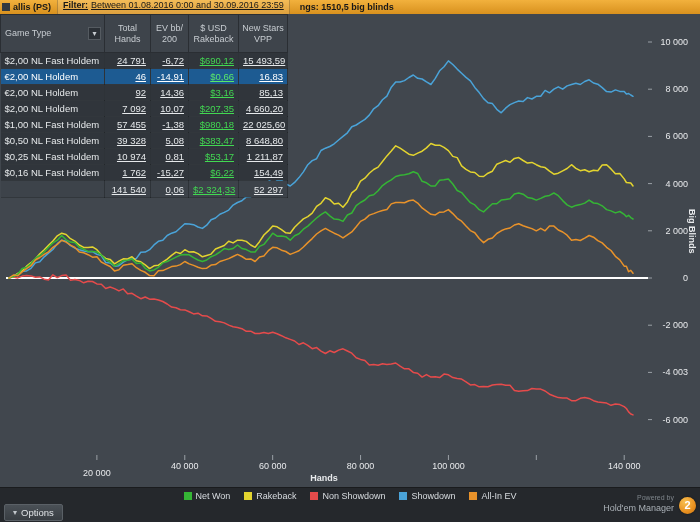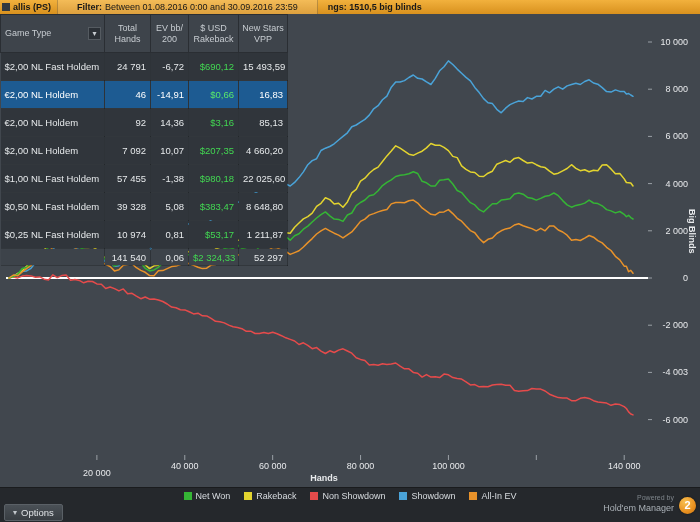--- a/index.html
+++ b/index.html
@@ -9,21 +9,21 @@
 
   
   .topbar {
     position:absolute; top:0; left:0; width:700px; height:14px;
     background:linear-gradient(#f2b13d,#d8911e);
     display:flex; align-items:center; font-size:9px; color:#181818;
     white-space:nowrap; overflow:hidden;
   }
   .win-icon { width:8px; height:8px; background:#343a40; margin:0 3px 0 2px; flex:none; }
   .tb-title { font-weight:bold; margin-right:6px; }
-  .tb-filter { background:rgba(255,255,255,0.14); border-left:1px solid rgba(0,0,0,0.22); border-right:1px solid rgba(0,0,0,0.22); padding:0 19px; height:14px; display:flex; align-items:center; gap:3px; }
+  .tb-filter { background:rgba(255,255,255,0.14); border-left:1px solid rgba(0,0,0,0.22); border-right:1px solid rgba(0,0,0,0.22); padding:0 5px; height:14px; display:flex; align-items:flex-start; gap:3px;text-decoration:underline; }
   .tb-filter b { font-weight:bold; }
   .tb-right { margin-left:10px; font-weight:bold; }
 
   
   .chart-area { position:absolute; top:14px; left:0; width:700px; height:473px; background:#41474e; }
   #chart-svg { position:absolute; top:0; left:0; }
   .ytick { position:absolute; left:646px; width:42px; height:12px; text-align:right; font-size:9px; color:#e8eaec; line-height:12px; }
   .xtick { position:absolute; width:50px; height:12px; text-align:center; font-size:9px; color:#e8eaec; line-height:12px; top:446px; }
   .x-title { position:absolute; left:0; width:648px; top:459px; text-align:center; font-size:9px; color:#e8eaec; font-weight:bold; }
   .y-title { position:absolute; left:687px; top:195px; font-size:9px; color:#e8eaec; font-weight:bold; writing-mode:vertical-rl; }
@@ -35,23 +35,23 @@
     background:#3e444b; color:#c7ccd1; font-weight:normal; font-size:9px;
     height:38px; vertical-align:middle; text-align:center;
     border:1px solid #2a2e33; word-wrap:break-word; line-height:11px; padding:1px;
   }
   table.stats th.col-game { text-align:left; padding-left:4px; position:relative; }
   .col-drop {
     position:absolute; right:3px; top:12px; width:13px; height:13px;
     background:#2b3036; border:1px solid #555b61; color:#c7ccd1;
     font-size:8px; line-height:11px; text-align:center; padding:0; cursor:pointer;
   }
-  table.stats td { height:28px; border-right:1px solid rgba(0,0,0,0.28); border-bottom:1px solid rgba(0,0,0,0.22); background:#30353b; padding:0 4px; white-space:nowrap; overflow:hidden; }
+  table.stats td { height:16px; border-right:1px solid rgba(0,0,0,0.28); border-bottom:1px solid rgba(0,0,0,0.22); background:#30353b; padding:0 4px; white-space:nowrap; overflow:hidden; }
   table.stats td.col-game { text-align:left; }
-  table.stats td.num { text-align:right; }
+  table.stats td.num { text-align:right;text-decoration:underline; }
   table.stats td.money { color:#42d852; }
   table.stats tr.sel td { background:#1d5b92; color:#ffffff; }
   table.stats tr.sel td.money { color:#5ae86a; }
   table.stats tfoot td { background:#3d434a; height:17px; font-weight:normal; }
 
   
   .bottombar { position:absolute; top:487px; left:0; width:700px; height:47px; background:#25282c; border-top:1px solid #1a1c1e; }
   .legend { position:absolute; top:3px; left:0; width:700px; display:flex; justify-content:center; gap:14px; }
   .lg-item { display:flex; align-items:center; gap:4px; font-size:9px; color:#d8dce0; }
   .lg-sq { width:8px; height:8px; display:inline-block; flex:none; }
@@ -198,20 +198,27 @@
             <td class="num money">$383,47</td>
             <td class="num">8 648,80</td>
           </tr>
           <tr>
             <td class="col-game">$0,25 NL Fast Holdem</td>
             <td class="num">10 974</td>
             <td class="num">0,81</td>
             <td class="num money">$53,17</td>
             <td class="num">1 211,87</td>
           </tr>
+          <tr>
+            <td class="col-game">$0,16 NL Fast Holdem</td>
+            <td class="num">1 762</td>
+            <td class="num">-15,27</td>
+            <td class="num money">$6,22</td>
+            <td class="num">154,49</td>
+          </tr>
         </tbody>
       <tfoot>
         <tr>
           <td class="col-game"></td>
           <td class="num">141 540</td>
           <td class="num">0,06</td>
           <td class="num money">$2 324,33</td>
           <td class="num">52 297</td>
         </tr>
       </tfoot>

